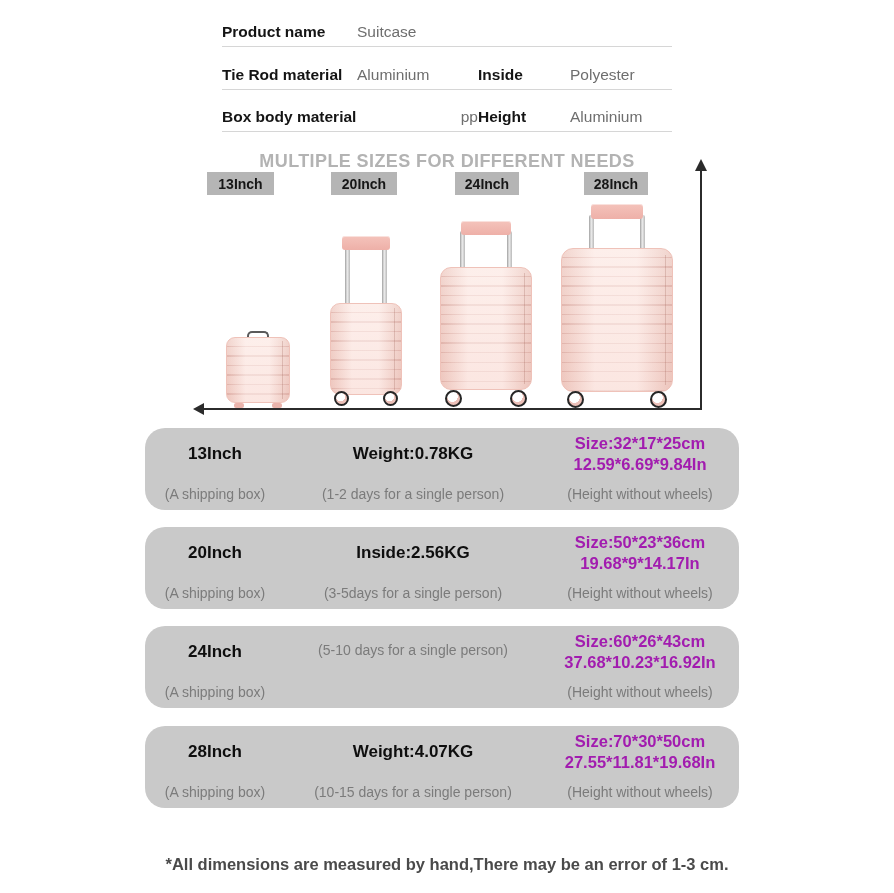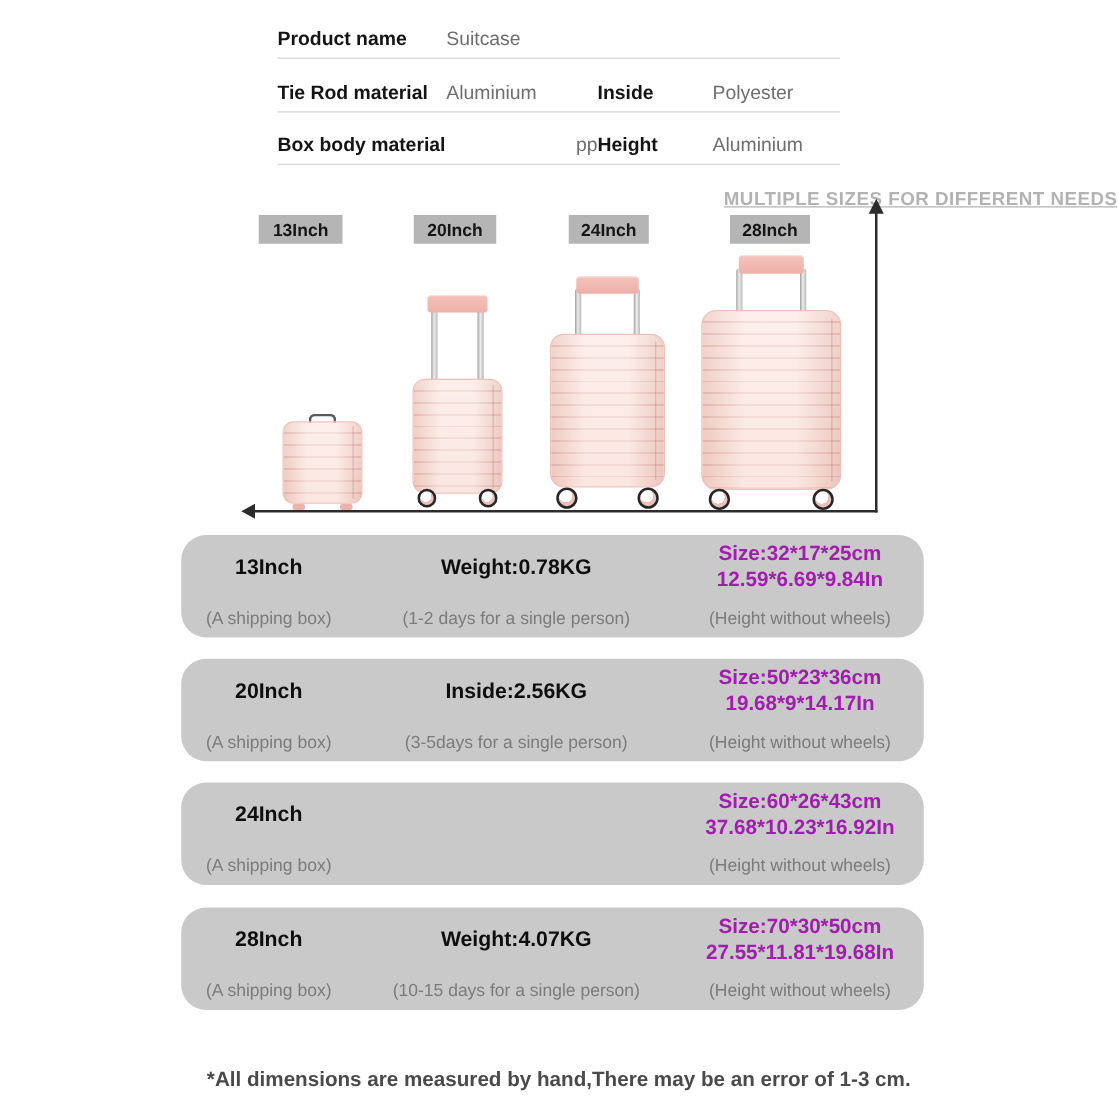--- a/index.html
+++ b/index.html
@@ -13,22 +13,22 @@
   .sr1{height:33px;}
   .sr2{height:37px;}
   .sr3{height:36px;}
   .slabel{font-weight:bold;font-size:15.5px;color:#141414;}
   .svalue{font-size:15.5px;color:#6e6e6e;}
   .w135{width:135px;}
   .w121{width:121px;}
   .w92{width:92px;}
   .pl26{padding-left:26px;box-sizing:border-box;text-align:right;}
   
-  .diag-title{position:absolute;left:0;top:151px;width:894px;text-align:right;
-    font-size:15px;color:#b3b3b3;letter-spacing:0.4px;font-weight:600;text-decoration:underline;}
+  .diag-title{position:absolute;left:0;top:151px;width:894px;text-align:center;
+    font-size:18px;color:#b3b3b3;letter-spacing:0.4px;font-weight:600;}
   .tag{position:absolute;top:172px;height:23px;background:#b5b5b5;color:#161616;
     font-weight:bold;font-size:14px;display:flex;align-items:center;justify-content:center;}
   .tag13{left:207px;width:67px;}
   .tag20{left:331px;width:66px;}
   .tag24{left:455px;width:64px;}
   .tag28{left:584px;width:64px;}
   
   .axis-h{position:absolute;left:202px;top:408px;width:500px;height:2px;background:#2b2b2b;}
   .axis-v{position:absolute;left:700px;top:170px;width:2px;height:240px;background:#2b2b2b;}
   .ah-left{position:absolute;left:193px;top:403px;width:0;height:0;
@@ -171,20 +171,21 @@
       <div class="note">(Height without wheels)</div>
     </div>
   </div>
 
   <div class="irow ir3">
     <div class="ic ic1">
       <div class="main">24Inch</div>
       <div class="note">(A shipping box)</div>
     </div>
     <div class="ic ic2">
+      <div class="note">(5-10 days for a single person)</div>
     </div>
     <div class="ic ic3">
       <div>
         <div class="dims">Size:60*26*43cm</div>
         <div class="dims">37.68*10.23*16.92In</div>
       </div>
       <div class="note">(Height without wheels)</div>
     </div>
   </div>
 

